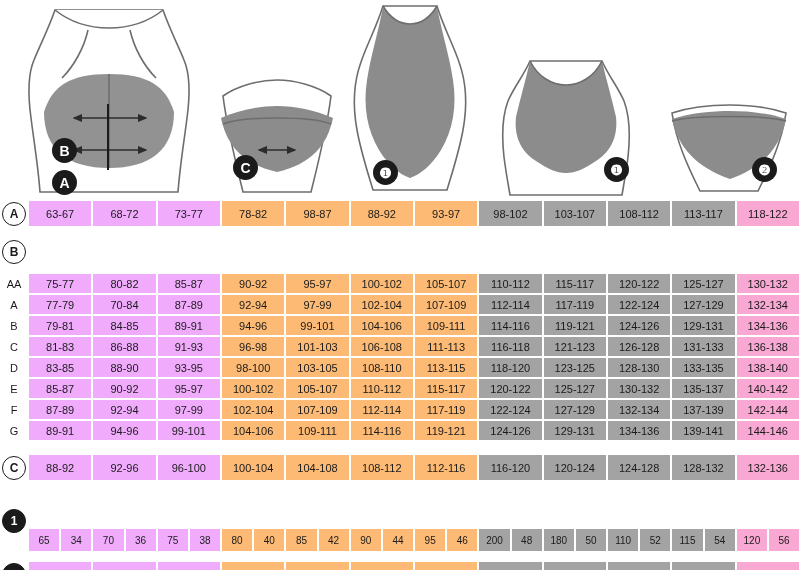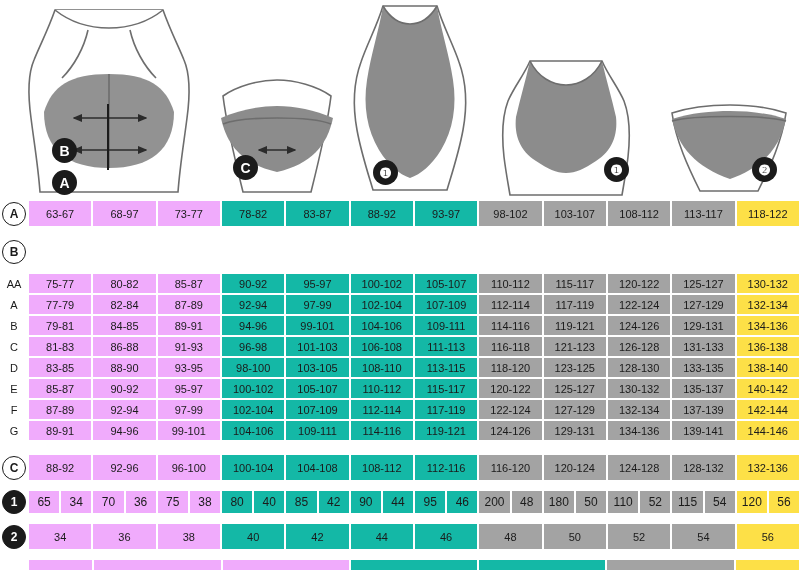--- a/index.html
+++ b/index.html
@@ -42,37 +42,37 @@
   .cells{display:flex;flex:1;}
   .cell{
     flex:1;
     border:1px solid #ffffff;
     display:flex;align-items:center;justify-content:center;
     font-size:11px;
     height:27px;
     box-sizing:border-box;
   }
   .g-light{background:#f0abfc;}
-  .g-mid{background:#14b8a6;}
+  .g-mid{background:#fdba74;}
   .g-dark{background:#a3a3a3;}
-  .g-dark2{background:#fde047;}
+  .g-dark2{background:#f9a8d4;}
 
   .spacer{height:9px;}
   .spacer-lg{height:13px;}
 
   
   .matrix{display:flex;flex-direction:column;}
   .matrix .cell{height:21px;font-size:11px;}
 
   .lbl-left{
     width:23px;min-width:28px;display:flex;align-items:center;justify-content:center;
     font-size:11px;font-weight:normal;
   }
   .lastrow .cell{height:36px;font-size:12px;}
-  .numrow .cell{height:24px;font-size:12px;}
+  .numrow .cell{height:24px;font-size:10px;margin-top:38px;}
 </style>
 </head>
 <body>
 
 <div class="page">
 
   <div class="illus">
     <svg width="800" height="200" viewBox="0 0 800 200">
       <defs>
         <style>
@@ -135,24 +135,24 @@
     <div class="badge" style="left:604px;top:157px;">❶</div>
     <div class="badge" style="left:752px;top:157px;">❷</div>
   </div>
 
   <div class="row">
     <div class="rowlabel">
       <div class="circ">A</div>
     </div>
     <div class="cells">
       <div class="cell g-light">63-67</div>
-      <div class="cell g-light">68-97</div>
+      <div class="cell g-light">68-72</div>
       <div class="cell g-light">73-77</div>
       <div class="cell g-mid">78-82</div>
-      <div class="cell g-mid">83-87</div>
+      <div class="cell g-mid">98-87</div>
       <div class="cell g-mid">88-92</div>
       <div class="cell g-mid">93-97</div>
       <div class="cell g-dark">98-102</div>
       <div class="cell g-dark">103-107</div>
       <div class="cell g-dark">108-112</div>
       <div class="cell g-dark">113-117</div>
       <div class="cell g-dark2">118-122</div>
     </div>
   </div>
 
@@ -184,21 +184,21 @@
         <div class="cell g-dark">120-122</div>
         <div class="cell g-dark">125-127</div>
         <div class="cell g-dark2">130-132</div>
       </div>
     </div>
 
     <div class="row">
       <div class="lbl-left">A</div>
       <div class="cells">
         <div class="cell g-light">77-79</div>
-        <div class="cell g-light">82-84</div>
+        <div class="cell g-light">70-84</div>
         <div class="cell g-light">87-89</div>
         <div class="cell g-mid">92-94</div>
         <div class="cell g-mid">97-99</div>
         <div class="cell g-mid">102-104</div>
         <div class="cell g-mid">107-109</div>
         <div class="cell g-dark">112-114</div>
         <div class="cell g-dark">117-119</div>
         <div class="cell g-dark">122-124</div>
         <div class="cell g-dark">127-129</div>
         <div class="cell g-dark2">132-134</div>

